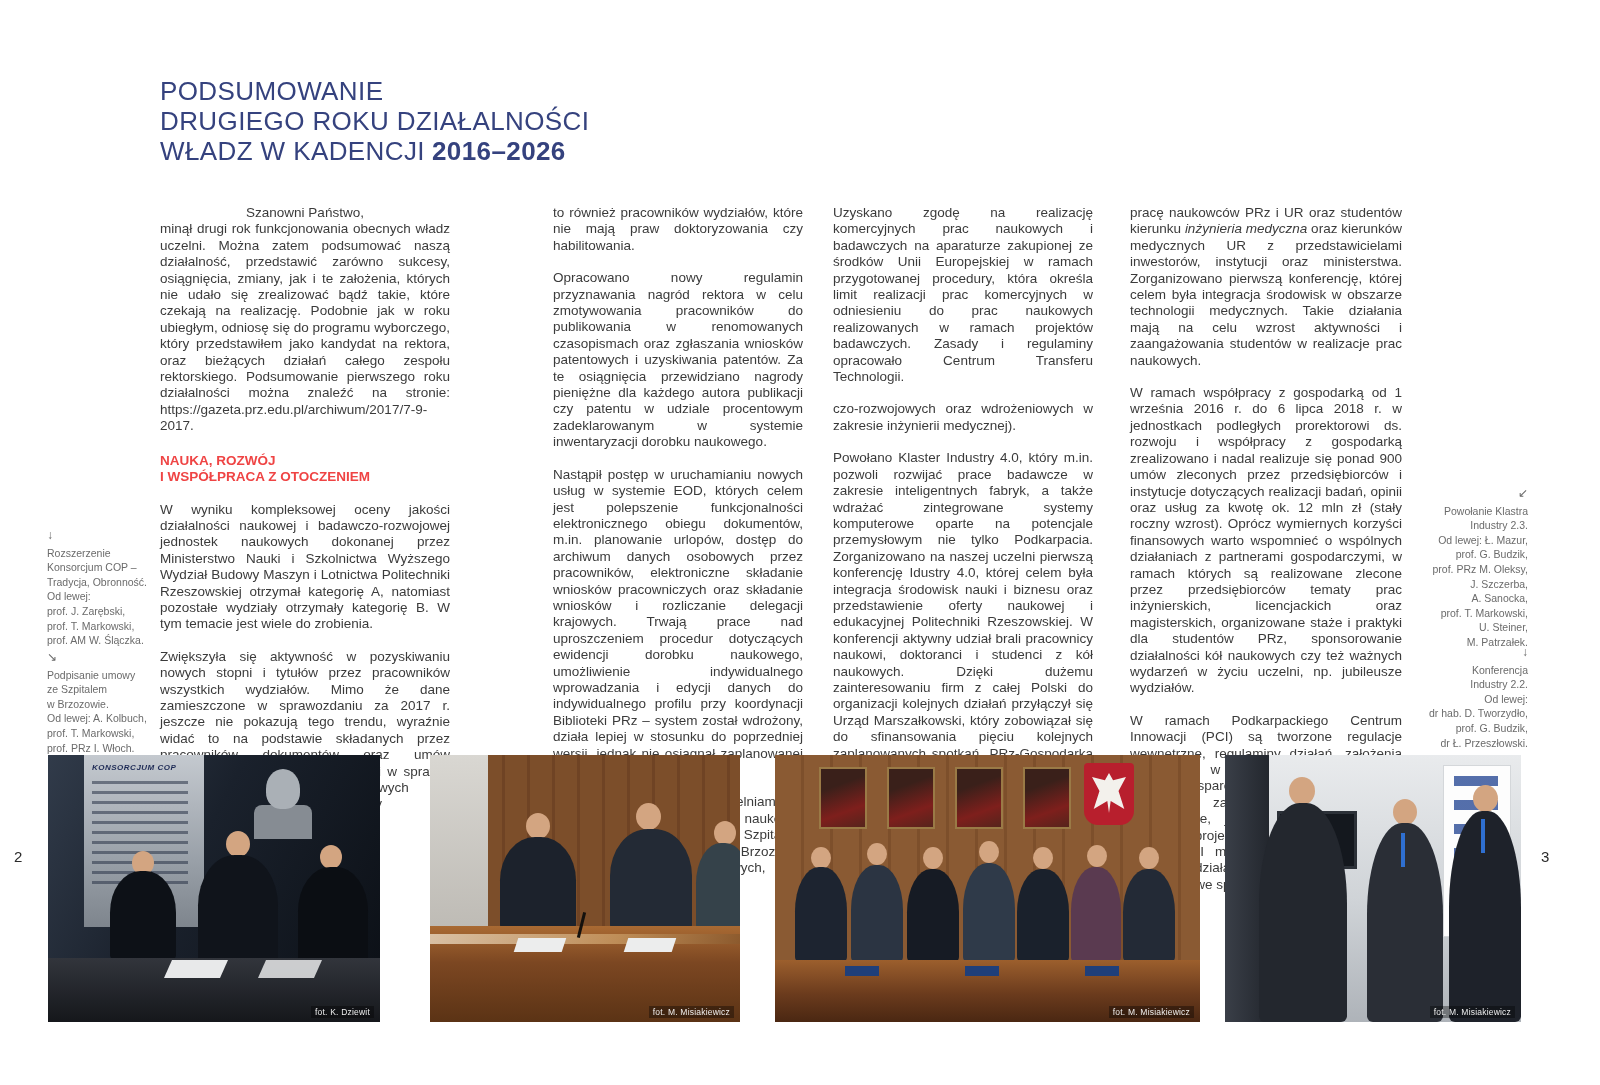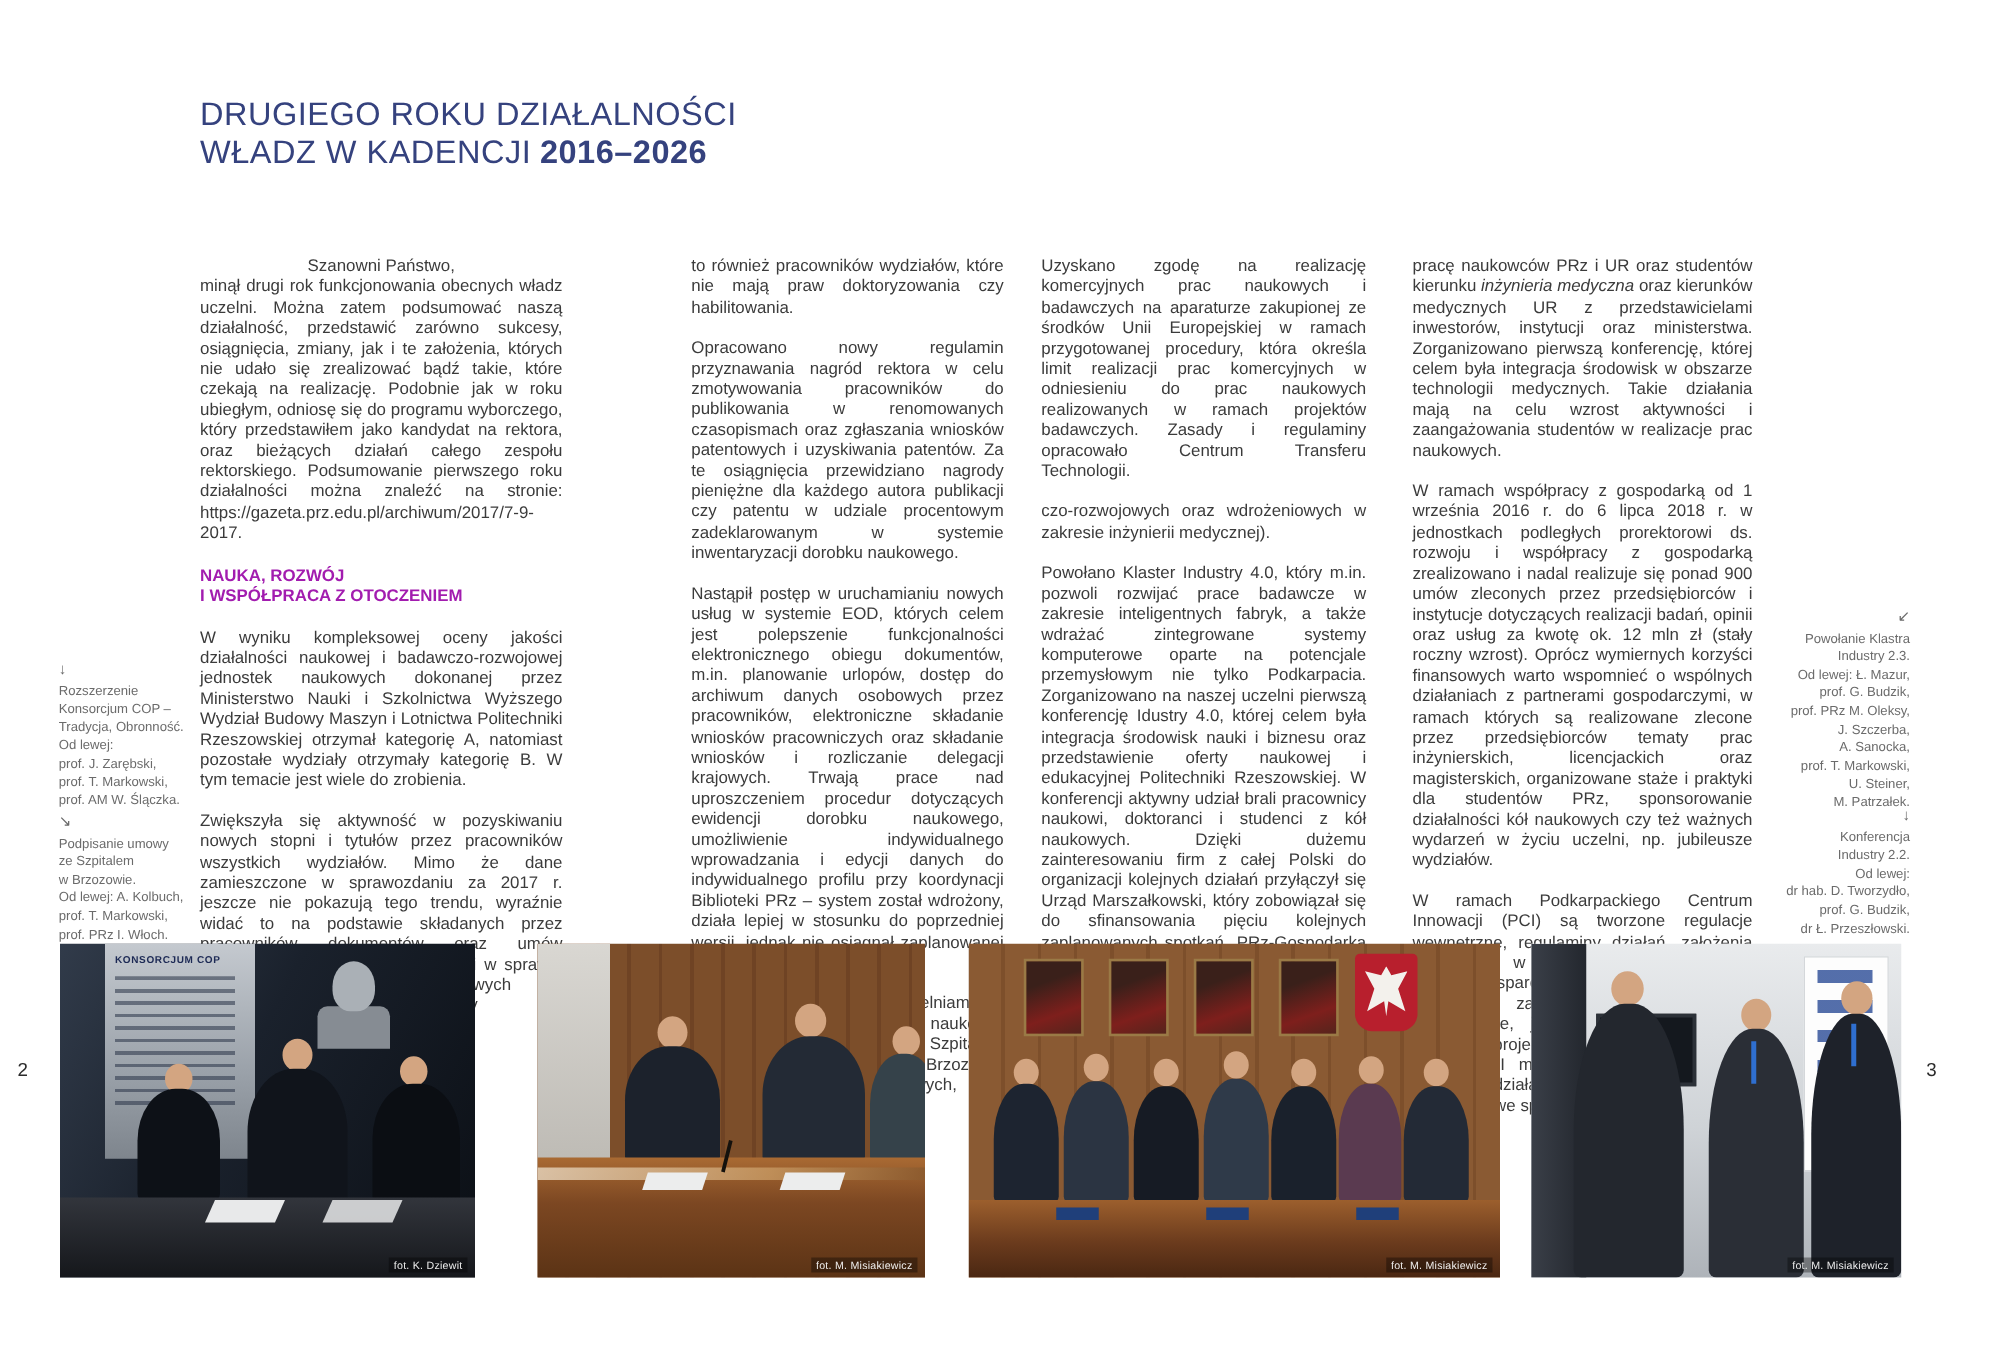--- a/index.html
+++ b/index.html
@@ -8,21 +8,21 @@
 
   
   .title-block{position:absolute;left:160px;top:76px;color:#35427e;letter-spacing:.4px;}
   .title-block .tl{font-size:26px;line-height:30px;font-weight:500;}
   .title-block .bold{font-weight:700;margin-left:7px;}
 
   
   .col{position:absolute;top:205px;font-size:13.5px;line-height:16.4px;text-align:justify;color:#3b3b3b;}
   .col p{margin:0 0 16px 0;}
   .col .salutation{text-align:center;}
-  .sec-heading{font-size:13.5px;line-height:16.4px;font-weight:700;margin:18px 0 16px 0;text-align:left;color:#a21caf;}
+  .sec-heading{font-size:13.5px;line-height:16.4px;font-weight:700;margin:18px 0 16px 0;text-align:left;color:#ef4444;}
   .italic{font-style:italic;}
 
   
   .mcap{position:absolute;font-size:10.5px;line-height:14.6px;color:#6b6b6b;}
   .mcap .arrow{font-size:12px;color:#6b6b6b;margin-bottom:3px;}
   .mcap .pre{white-space:pre-line;}
   .mcap.right{text-align:right;}
 
   
   .pageno{position:absolute;font-size:15px;color:#2b2b2b;}
@@ -30,21 +30,21 @@
   
   .photo{position:absolute;top:755px;height:267px;overflow:hidden;background:#333;}
   .credit{position:absolute;right:6px;bottom:4px;font-size:8.5px;color:rgba(255,255,255,.92);
           background:rgba(0,0,0,.35);padding:1px 4px;letter-spacing:.2px;}
   .abs{position:absolute;}
   .head{position:absolute;border-radius:50%;background:#d3a581;}
   .suit{position:absolute;border-radius:46% 46% 6px 6px;}
 
   
   .ph1{background:linear-gradient(118deg,#313b4a 0%,#1a212c 42%,#0b0f15 100%);}
-  .ph1 .banner{left:36px;top:0;width:120px;height:172px;background:linear-gradient(180deg,#c4c9cf,#9aa1a9 60%,#7e858d);}
+  .ph1 .banner{left:36px;top:0;width:120px;height:172px;background:linear-gradient(180deg,#c4c9cf,#9aa1a9 60%,#7e858d);font-style:italic;}
   .ph1 .banner-title{position:absolute;left:8px;top:8px;font-size:8px;font-weight:700;color:#1d2a55;letter-spacing:.5px;}
   .ph1 .banner-lines{position:absolute;left:8px;top:26px;width:96px;height:110px;
       background:repeating-linear-gradient(180deg,rgba(40,50,70,.55) 0 3px,transparent 3px 10px);}
   .ph1 .bust-head{left:218px;top:14px;width:34px;height:40px;border-radius:50% 50% 42% 42%;background:#aab0b6;}
   .ph1 .bust-base{left:206px;top:50px;width:58px;height:34px;border-radius:8px 8px 0 0;background:#868c93;}
   .ph1 .tbl{left:0;bottom:0;width:100%;height:64px;background:linear-gradient(180deg,#32353c,#15171b);}
   .ph1 .paper{bottom:44px;width:56px;height:18px;background:#e8e9ea;transform:skewX(-24deg);}
 
   
   .ph2{background:repeating-linear-gradient(90deg,#7c4e2a 0 22px,#6f4324 22px 25px);}
@@ -71,20 +71,21 @@
   .ph4 .rollup-logos{position:absolute;left:10px;top:10px;width:44px;height:140px;
       background:repeating-linear-gradient(180deg,#1c3f8f 0 10px,transparent 10px 24px);opacity:.75;}
   .ph4 .lanyard{position:absolute;width:4px;height:34px;background:#2f6fd0;}
 </style>
 </head>
 <body>
 
 <div class="spread">
 
   <header class="title-block">
+    <div class="tl">PODSUMOWANIE</div>
     <div class="tl">DRUGIEGO ROKU DZIAŁALNOŚCI</div>
     <div class="tl"><span>WŁADZ W KADENCJI</span><span class="bold">2016–2026</span></div>
   </header>
 
   <section class="col" style="left:160px;width:290px;">
     <div class="salutation">Szanowni Państwo,</div>
     <p>minął drugi rok funkcjonowania obecnych władz uczelni. Można zatem podsumować naszą działalność, przedstawić zarówno sukcesy, osiągnięcia, zmiany, jak i te założenia, których nie udało się zrealizować bądź takie, które czekają na realizację. Podobnie jak w roku ubiegłym, odniosę się do programu wyborczego, który przedstawiłem jako kandydat na rektora, oraz bieżących działań całego zespołu rektorskiego. Podsumowanie pierwszego roku działalności można znaleźć na stronie: https://gazeta.prz.edu.pl/archiwum/2017/7-9-2017.</p>
     <h3 class="sec-heading"><span>NAUKA, ROZWÓJ</span><br><span>I WSPÓŁPRACA Z OTOCZENIEM</span></h3>
     <p>W wyniku kompleksowej oceny jakości działalności naukowej i badawczo-rozwojowej jednostek naukowych dokonanej przez Ministerstwo Nauki i Szkolnictwa Wyższego Wydział Budowy Maszyn i Lotnictwa Politechniki Rzeszowskiej otrzymał kategorię A, natomiast pozostałe wydziały otrzymały kategorię B. W tym temacie jest wiele do zrobienia.</p>
     <p>Zwiększyła się aktywność w pozyskiwaniu nowych stopni i tytułów przez pracowników wszystkich wydziałów. Mimo że dane zamieszczone w sprawozdaniu za 2017 r. jeszcze nie pokazują tego trendu, wyraźnie widać to na podstawie składanych przez pracowników dokumentów oraz umów podpisywanych z innymi uczelniami w sprawie realizacji postępowań awansowych dla pracowników naszej uczelni. Dotyczy</p>

